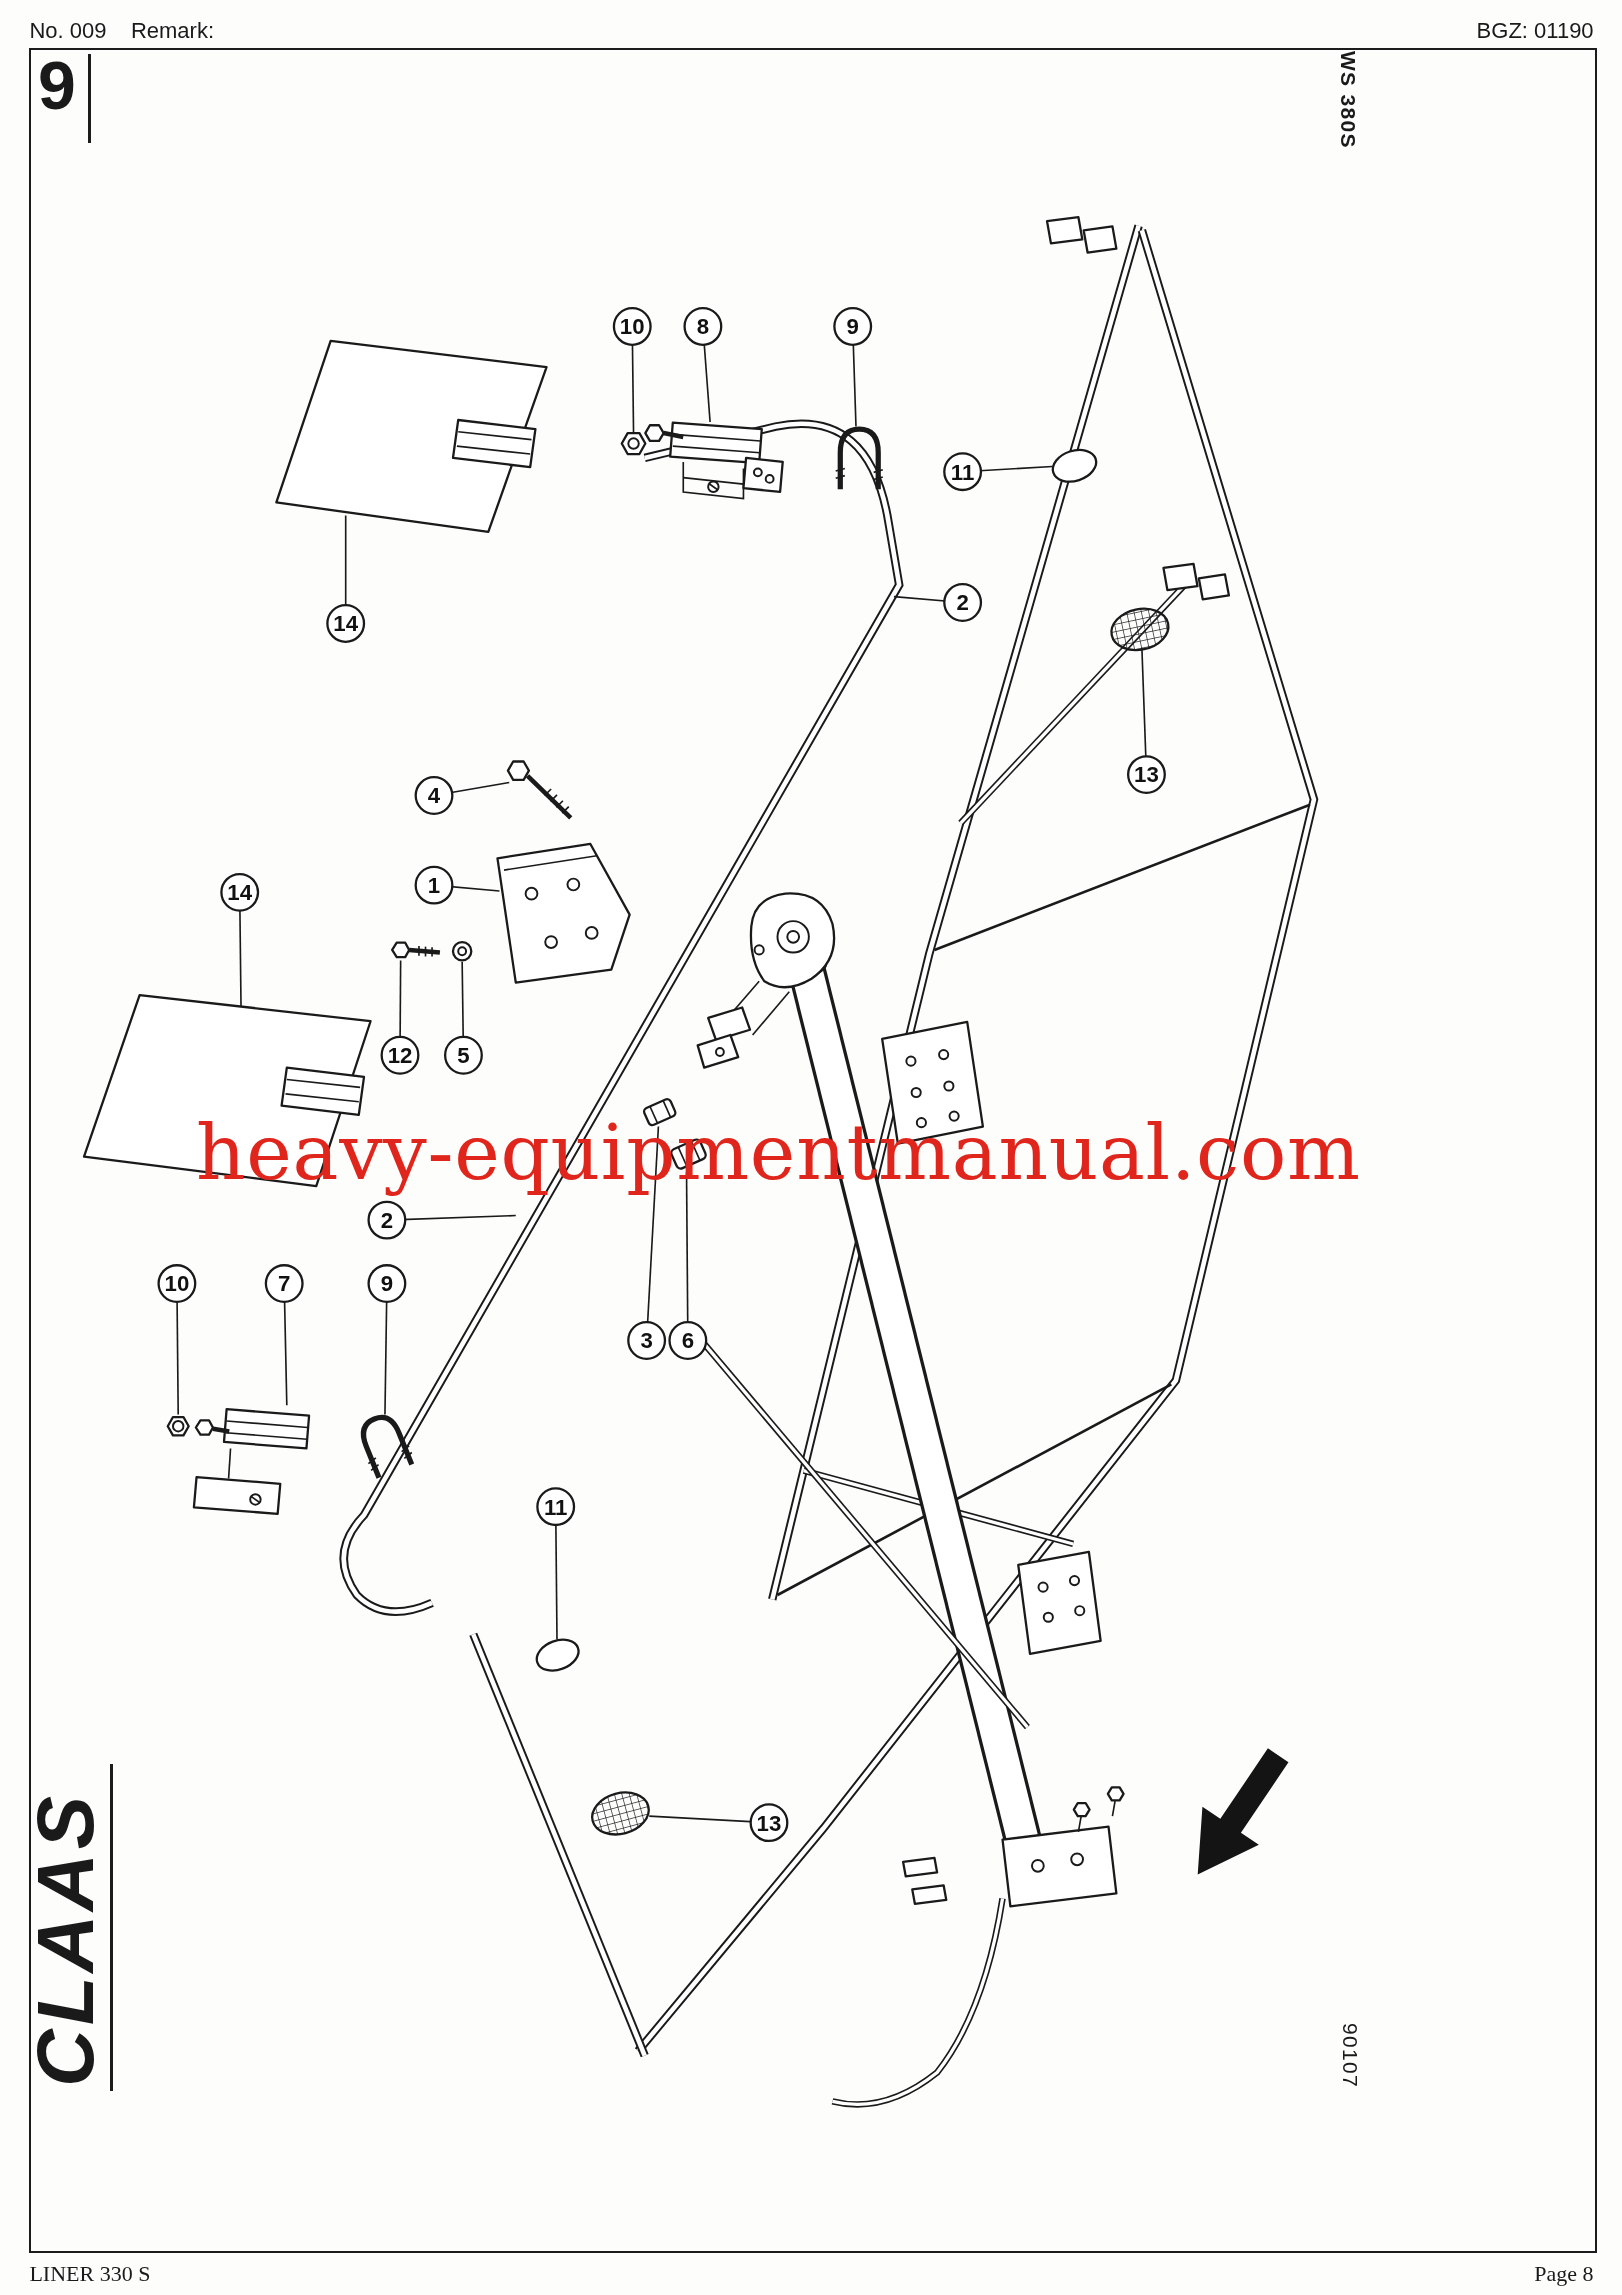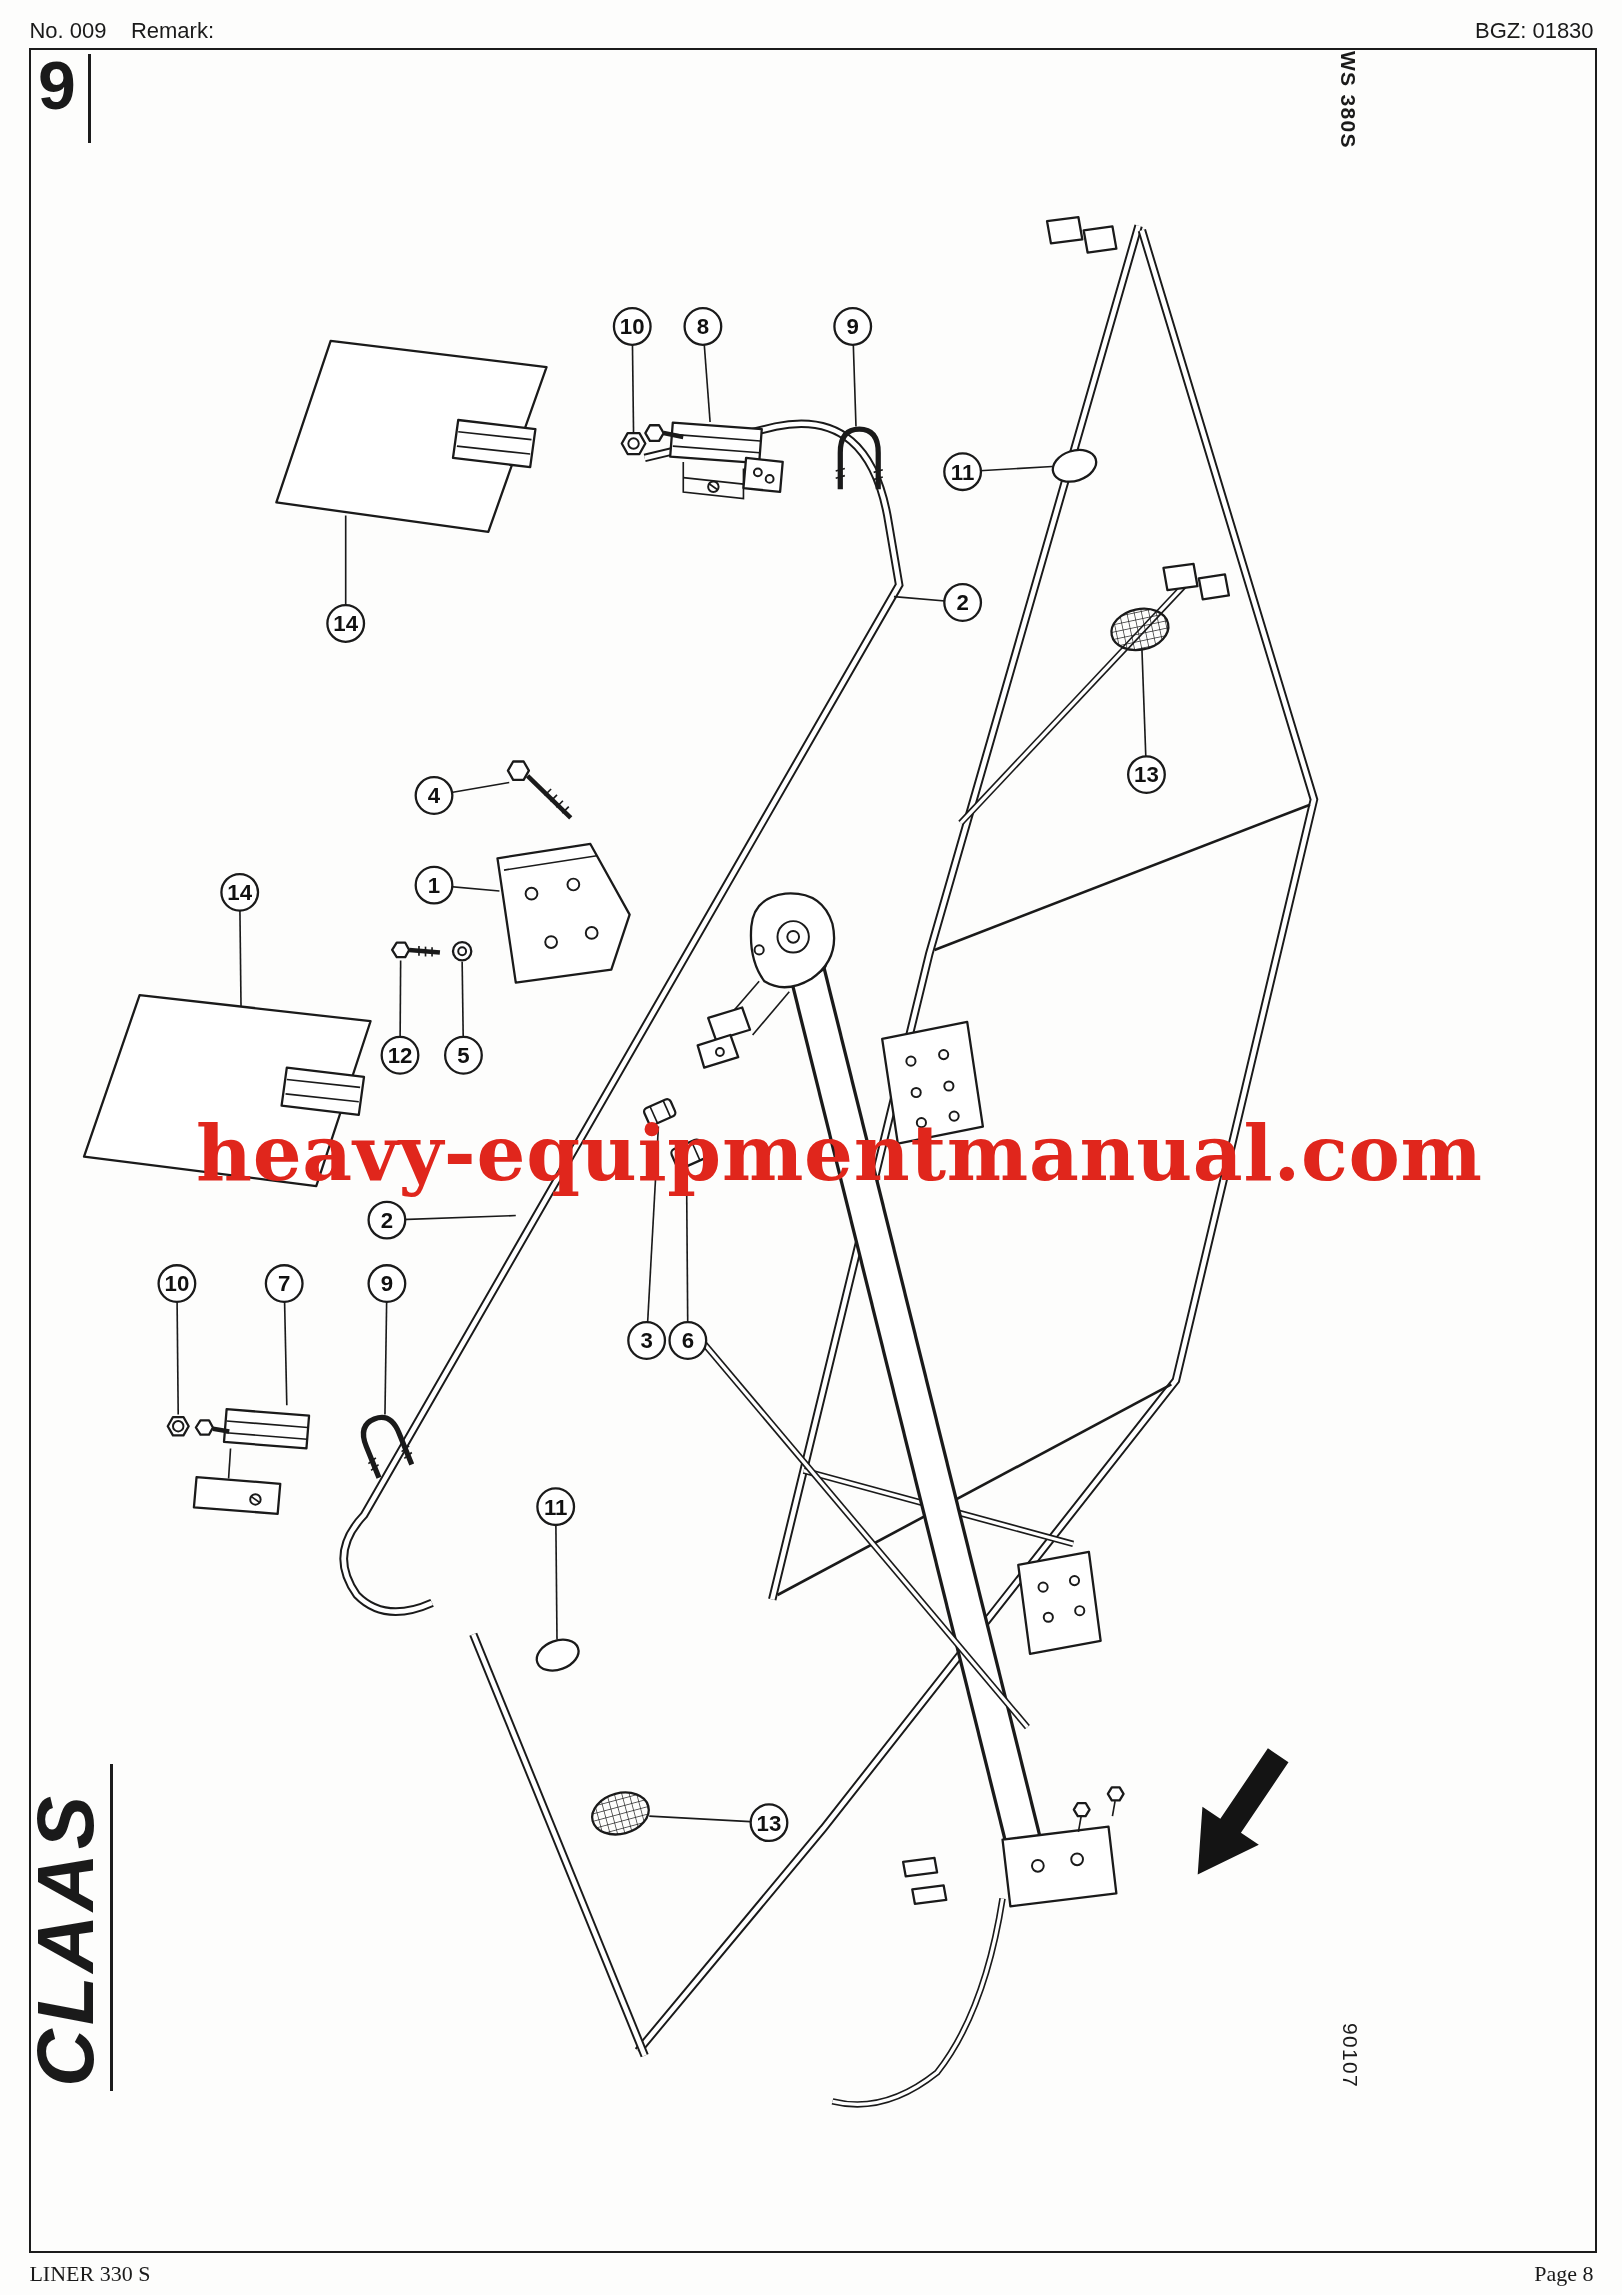--- a/index.html
+++ b/index.html
@@ -8,21 +8,21 @@
   .hdr .l span{margin-right:18.3px;}
   .ftr{position:absolute;left:29.4px;right:29.4px;top:2261px;display:flex;justify-content:space-between;font-size:22px;font-family:Liberation Serif, serif;}
   .frame{position:absolute;left:29.4px;top:48px;width:1564px;height:2201px;border:2px solid #1c1c1c;}
   .chapter{position:absolute;left:38px;top:51px;font-size:68px;font-weight:bold;line-height:1;z-index:3;}
   .chapter-rule{position:absolute;left:88px;top:54px;width:2.6px;height:89px;background:#1c1c1c;z-index:3;}
   .vlabel{position:absolute;font-size:21px;font-weight:bold;letter-spacing:1.3px;transform-origin:0 0;transform:rotate(90deg);white-space:nowrap;z-index:3;}
   .ws{left:1360px;top:51px;}
   .num90107{left:1362px;top:2023px;font-weight:normal;}
   .brand{position:absolute;left:26px;top:2087px;font-size:80px;line-height:1;font-weight:bold;font-style:italic;letter-spacing:3.9px;transform-origin:0 0;transform:rotate(-90deg);z-index:3;}
   .brand-rule{position:absolute;left:110px;top:1764px;width:2.6px;height:327px;background:#1c1c1c;z-index:3;}
-  .watermark{position:absolute;left:196px;top:1108px;font-family:"DejaVu Serif",serif;font-weight:bold;font-size:77px;letter-spacing:0.7px;white-space:nowrap;z-index:5;}
+  .watermark{position:absolute;left:196px;top:1108px;font-family:"DejaVu Serif",serif;font-weight:normal;font-size:77px;letter-spacing:0.7px;white-space:nowrap;z-index:5;}
   svg.diagram{position:absolute;left:0;top:0;z-index:1;}
   .tube-o{fill:none;stroke:#1a1a1a;stroke-width:13px;}
   .tube-i{fill:none;stroke:#fff;stroke-width:7px;}
   .tube2-o{fill:none;stroke:#1a1a1a;stroke-width:10px;}
   .tube2-i{fill:none;stroke:#fff;stroke-width:5px;}
   .beam-o{fill:none;stroke:#1a1a1a;stroke-width:58px;}
   .beam-i{fill:none;stroke:#fff;stroke-width:48px;}
   .part{fill:#fff;stroke:#1a1a1a;stroke-width:3.5px;stroke-linejoin:round;}
   .thin{fill:none;stroke:#1a1a1a;stroke-width:2.5px;}
   .med{fill:none;stroke:#1a1a1a;stroke-width:4px;}
@@ -37,21 +37,21 @@
 <body>
 
 <div class="page">
 
   <div class="hdr">
     <div class="l">
       <span>No. 009</span>
       <span>Remark:</span>
     </div>
     <div class="r">
-      <span>BGZ: 01830</span>
+      <span>BGZ: 01190</span>
     </div>
   </div>
 
   <div class="frame"></div>
 
   <div class="chapter">9</div>
   <div class="chapter-rule"></div>
 
   <div class="vlabel ws">WS 380S</div>
   <div class="vlabel num90107">90107</div>

